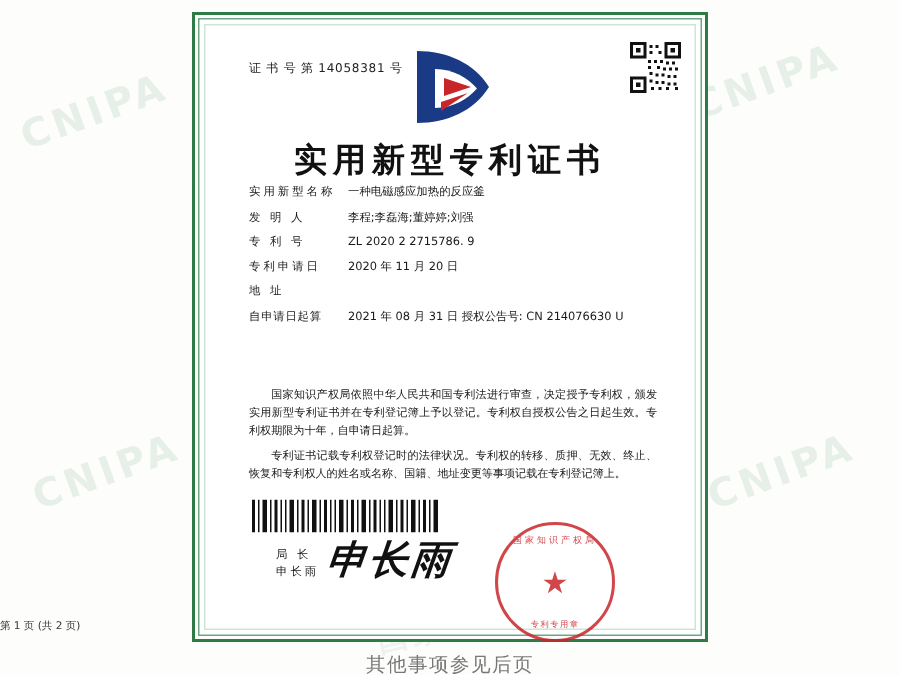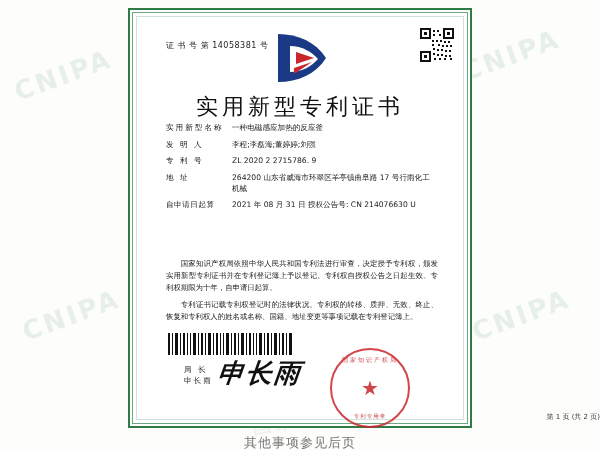--- a/index.html
+++ b/index.html
@@ -48,21 +48,21 @@
   }
   .qr{
     position:absolute;right:146px;top:28px;width:34px;height:34px;
     background:#ffffff;
   }
   .emblem{
     position:absolute;left:268px;top:28px;width:66px;height:62px;
   }
   .title{
     position:absolute;left:0;right:0;top:92px;text-align:center;
-    font-size:22px;font-weight:normal;color:#111;letter-spacing:4px;
+    font-size:22px;font-weight:bold;color:#111;letter-spacing:4px;
     font-family:"DejaVu Sans","Liberation Sans",sans-serif;
   }
   
   .fields{
     position:absolute;left:166px;top:122px;width:270px;
     font-size:7.6px;color:#1a1a1a;line-height:1.45;
   }
   .row{display:flex;margin-bottom:5.5px;align-items:flex-start;}
   .lbl{width:66px;flex:none;letter-spacing:2px;}
   .val{flex:1;}
@@ -102,22 +102,22 @@
   }
   .seal .seal-text{
     position:absolute;left:0;top:6px;width:100%;text-align:center;
     font-size:6px;color:#c8262b;letter-spacing:2px;
   }
   .seal .seal-text2{
     position:absolute;left:0;bottom:6px;width:100%;text-align:center;
     font-size:5.5px;color:#c8262b;letter-spacing:1px;
   }
   .page-no{
-    position:absolute;left:0;right:0;top:412px;text-align:right;
-    font-size:7px;color:#333;margin-left:21px;
+    position:absolute;left:0;right:0;top:412px;text-align:left;
+    font-size:7px;color:#333;
   }
   .footer-note{
     position:absolute;left:0;right:0;top:434px;text-align:center;
     font-size:13px;color:#777;letter-spacing:1px;
   }
 </style>
 </head>
 <body>
 
 <div class="page">
@@ -191,22 +191,25 @@
     </div>
     <div class="row">
       <div class="lbl">发 明 人</div>
       <div class="val">李程;李磊海;董婷婷;刘强</div>
     </div>
     <div class="row">
       <div class="lbl">专 利 号</div>
       <div class="val">ZL 2020 2 2715786. 9</div>
     </div>
     <div class="row">
+      <div class="lbl">专利申请日</div>
+      <div class="val">2020 年 11 月 20 日</div>
+    </div>
+    <div class="row">
       <div class="lbl">地 址</div>
-      <div class="val">264200 山东省威海市环翠区羊亭镇曲阜路 17 号行雨化工机械</div>
     </div>
     <div class="row tight">
       <div class="lbl">自申请日起算</div>
       <div class="val">2021 年 08 月 31 日    授权公告号: CN 214076630 U</div>
     </div>
   </div>
 
   <div class="paras">
     <p>国家知识产权局依照中华人民共和国专利法进行审查，决定授予专利权，颁发实用新型专利证书并在专利登记簿上予以登记。专利权自授权公告之日起生效。专利权期限为十年，自申请日起算。</p>
     <p>专利证书记载专利权登记时的法律状况。专利权的转移、质押、无效、终止、恢复和专利权人的姓名或名称、国籍、地址变更等事项记载在专利登记簿上。</p>

